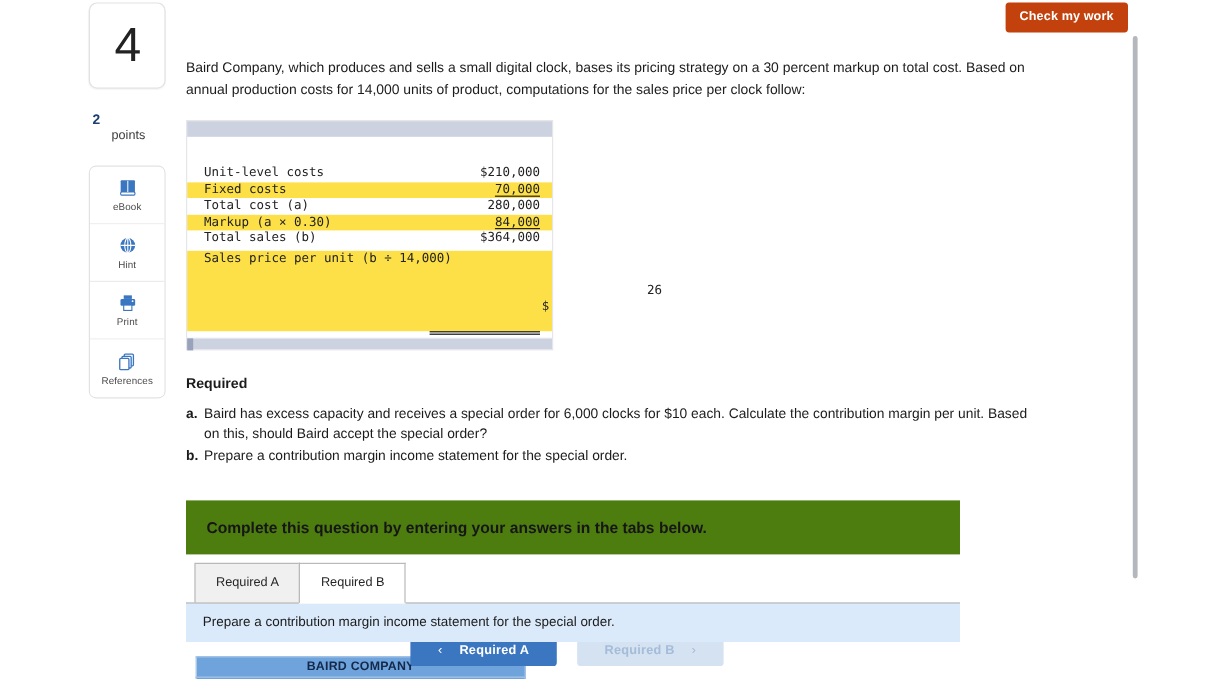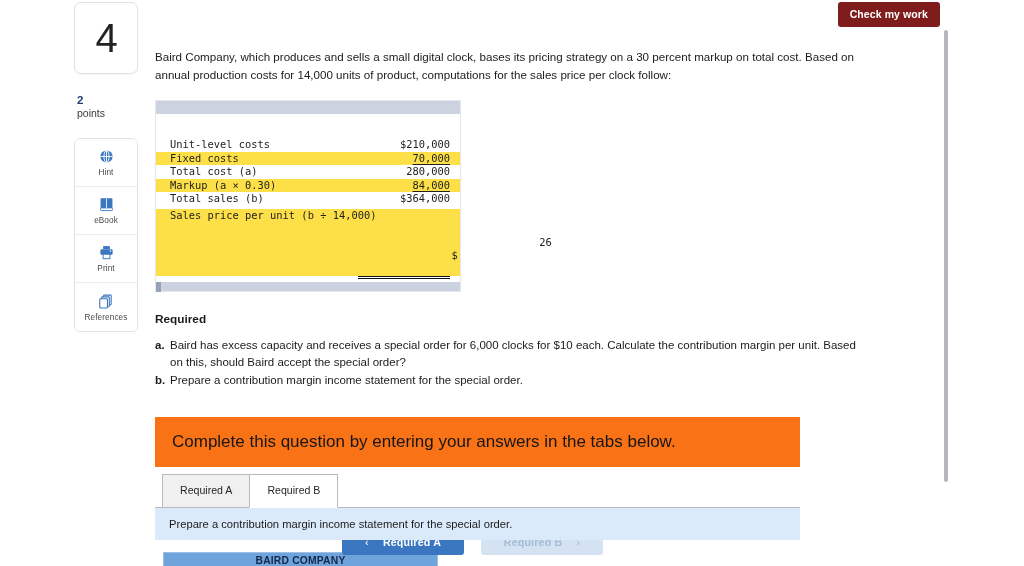--- a/index.html
+++ b/index.html
@@ -17,36 +17,36 @@
   .rail { position:absolute; left:74px; top:2px; width:64px; }
   .qnum-box {
     width:64px; height:72px; border:1px solid #e2e2e2; border-radius:7px;
     background:#fff; display:flex; align-items:center; justify-content:center;
     box-shadow: 0 1px 1px rgba(0,0,0,.04);
   }
   .qnum { font-size:40px; font-weight:400; color:#222; line-height:1; letter-spacing:-1px; }
 
   .points-wrap { margin-top:20px; padding-left:3px; }
   .points-num { font-size:11.5px; font-weight:700; color:#1d3f6e; line-height:1.15; }
-  .points-lbl { font-size:10.5px; color:#3a3a3a; line-height:1.25; }
+  .points-lbl { font-size:10.5px; color:#3a3a3a; line-height:1.25;margin-left:16px; }
 
   .tool-stack { margin-top:18px; width:64px; border:1px solid #e2e2e2; border-radius:6px; overflow:hidden; background:#fff; }
   .tool {
     height:48px; border-bottom:1px solid #ececec;
     display:flex; flex-direction:column; align-items:center; justify-content:center; gap:3px;
     cursor:pointer; background:#fff;
   }
   .tool:last-child { border-bottom:none; }
   .tool-lbl { font-size:8.2px; color:#4a4a4a; letter-spacing:.1px; }
   .tool svg { display:block; }
 
   
   .cmw {
     position:absolute; right:84px; top:2px;
-    background:#7f1d1d; color:#fff; border:none; border-radius:3px;
+    background:#c2410c; color:#fff; border:none; border-radius:3px;
     font-size:10.5px; font-weight:700; padding:6px 12px 7px;
     font-family:"Liberation Sans", sans-serif; cursor:pointer; letter-spacing:.1px;
   }
 
   
   .vscroll { position:absolute; right:76px; top:30px; width:4px; height:452px; background:#b4b8bd; border-radius:2px; cursor:pointer; }
 
   
   .main { position:absolute; left:155px; top:0; width:705px; }
 
@@ -73,21 +73,21 @@
 
   
   .req-hd { margin-top:20px; font-size:11.8px; font-weight:700; color:#1b1b1b; }
   .req-list { margin-top:11px; }
   .req-item { display:flex; font-size:11.5px; line-height:1.5; color:#1b1b1b; }
   .req-mark { width:15px; font-weight:700; flex:none; }
   .req-text { width:690px; }
 
   
   .widget { margin-top:28px; width:645px; }
-  .banner { background:#f97316; padding:15px 17px; font-size:17px; font-weight:400; color:#161616; }
+  .banner { background:#4d7c0f; padding:15px 17px; font-size:13px; font-weight:700; color:#161616; }
   .tabs { display:flex; margin-top:7px; padding-left:7px; align-items:flex-end; position:relative; z-index:2; }
   .tab {
     font-size:10.6px; color:#262626; padding:10px 17px 11px;
     border:1px solid #b9b9b9; background:#f0f0f0; cursor:pointer; margin-right:-1px;
     line-height:1;
   }
   .tab.active { background:#fff; border-bottom-color:#fff; position:relative; }
   .subbanner {
     background:#dbeafb; padding:10px 14px; font-size:11.2px; color:#1b1b1b;
     border-top:1px solid #b9b9b9; margin-top:-1px; position:relative; z-index:1;
@@ -132,47 +132,47 @@
     <div class="qnum-box">
       <div class="qnum">4</div>
     </div>
 
     <div class="points-wrap">
       <div class="points-num">2</div>
       <div class="points-lbl">points</div>
     </div>
 
     <div class="tool-stack">
+
+      <div class="tool">
+        <span>
+          <svg width="17" height="17" viewBox="0 0 20 20">
+            <rect x="3" y="2.5" width="14" height="12" rx="1" fill="#3b76c0"></rect>
+            <rect x="3" y="14" width="14" height="3.2" rx="1" fill="#ffffff" stroke="#3b76c0" stroke-width="1.1"></rect>
+            <line x1="10" y1="3" x2="10" y2="14" stroke="#ffffff" stroke-width="1"></line>
+          </svg>
+        </span>
+        <span class="tool-lbl">eBook</span>
+      </div>
 
       <div class="tool">
         <span>
           <svg width="17" height="17" viewBox="0 0 20 20">
             <circle cx="10" cy="10" r="7.2" fill="#3b76c0"></circle>
             <ellipse cx="10" cy="10" rx="3" ry="7.2" fill="none" stroke="#ffffff" stroke-width="1.1"></ellipse>
             <line x1="2.8" y1="10" x2="17.2" y2="10" stroke="#ffffff" stroke-width="1.1"></line>
             <line x1="10" y1="2.8" x2="10" y2="17.2" stroke="#ffffff" stroke-width="1.1"></line>
           </svg>
         </span>
         <span class="tool-lbl">Hint</span>
       </div>
 
       <div class="tool">
         <span>
           <svg width="17" height="17" viewBox="0 0 20 20">
-            <rect x="3" y="2.5" width="14" height="12" rx="1" fill="#3b76c0"></rect>
-            <rect x="3" y="14" width="14" height="3.2" rx="1" fill="#ffffff" stroke="#3b76c0" stroke-width="1.1"></rect>
-            <line x1="10" y1="3" x2="10" y2="14" stroke="#ffffff" stroke-width="1"></line>
-          </svg>
-        </span>
-        <span class="tool-lbl">eBook</span>
-      </div>
-
-      <div class="tool">
-        <span>
-          <svg width="17" height="17" viewBox="0 0 20 20">
             <rect x="6" y="2.5" width="8" height="3.5" fill="#3b76c0"></rect>
             <rect x="2.8" y="6.2" width="14.4" height="6.5" rx="1.3" fill="#3b76c0"></rect>
             <rect x="6" y="12" width="8" height="5.3" fill="#ffffff" stroke="#3b76c0" stroke-width="1.1"></rect>
             <circle cx="14.7" cy="8.2" r="0.9" fill="#ffffff"></circle>
           </svg>
         </span>
         <span class="tool-lbl">Print</span>
       </div>
 
       <div class="tool">

